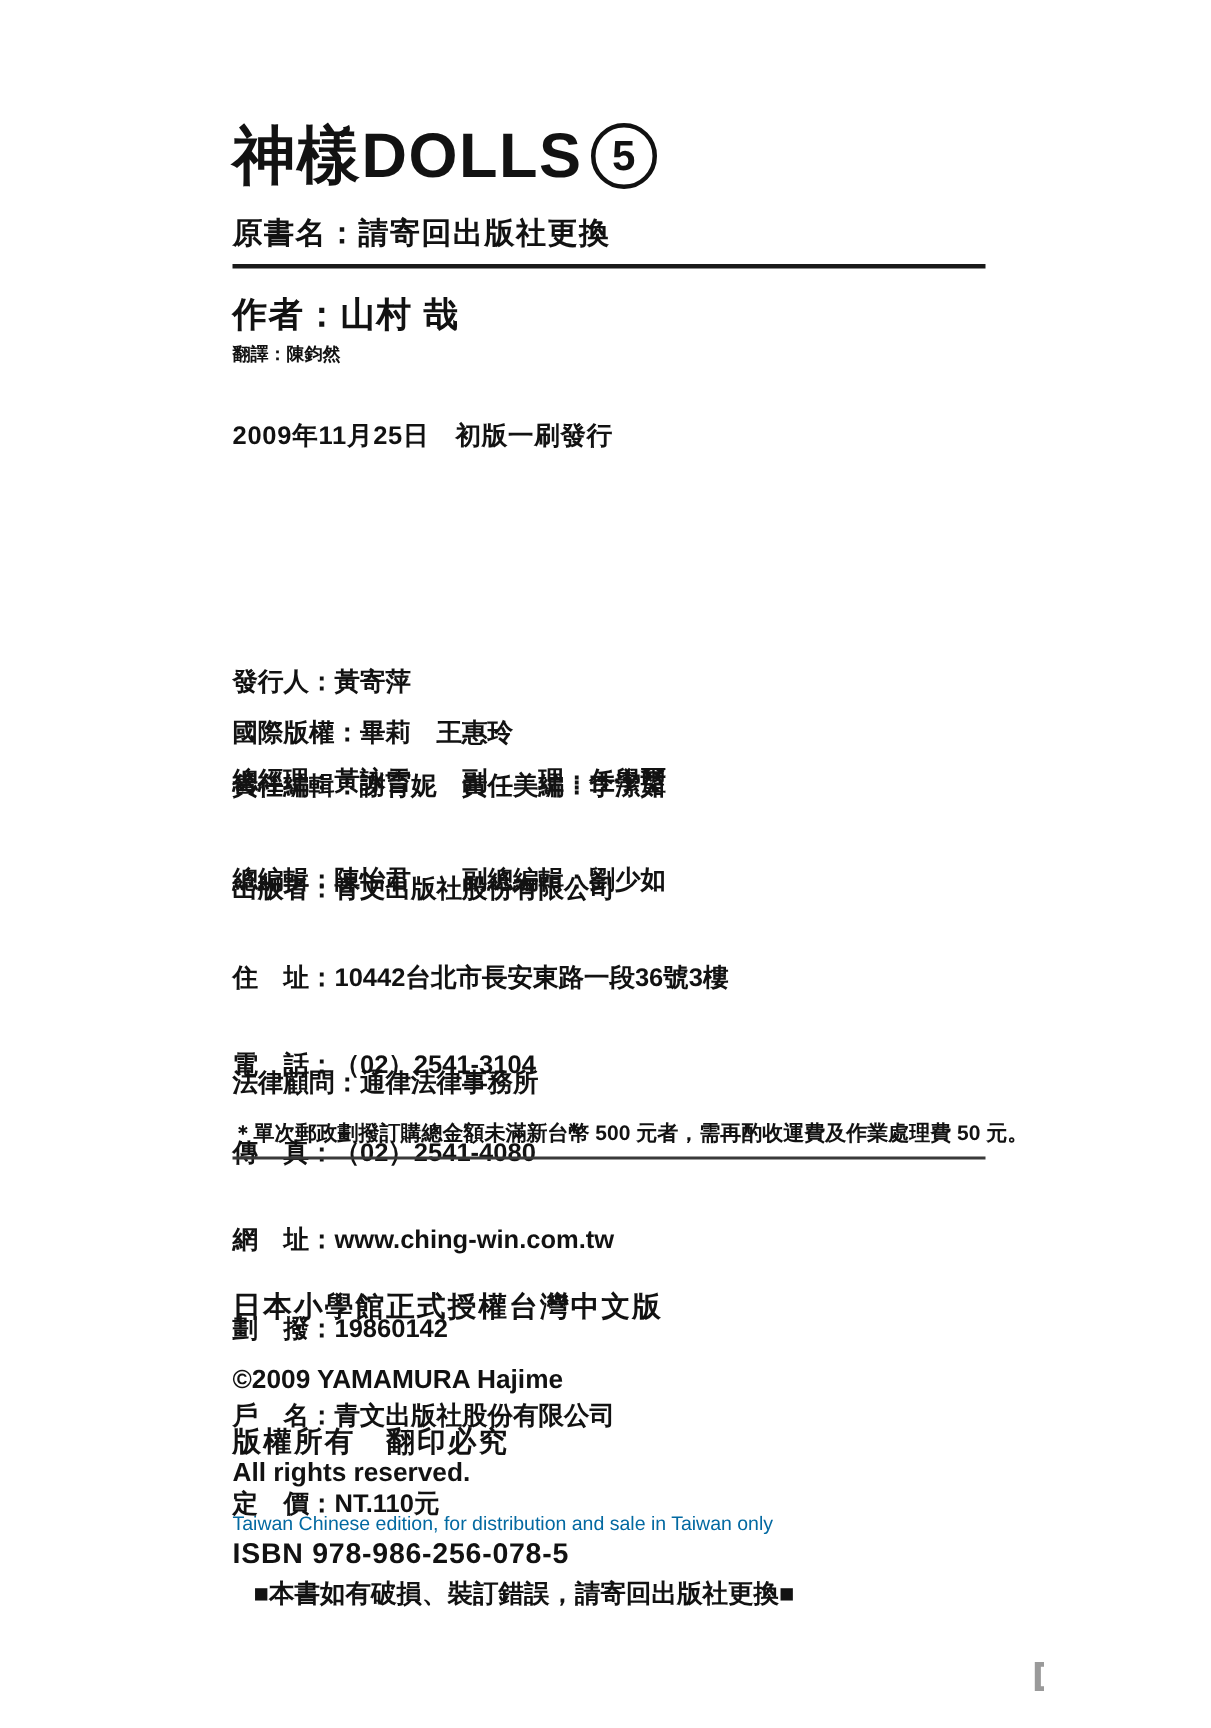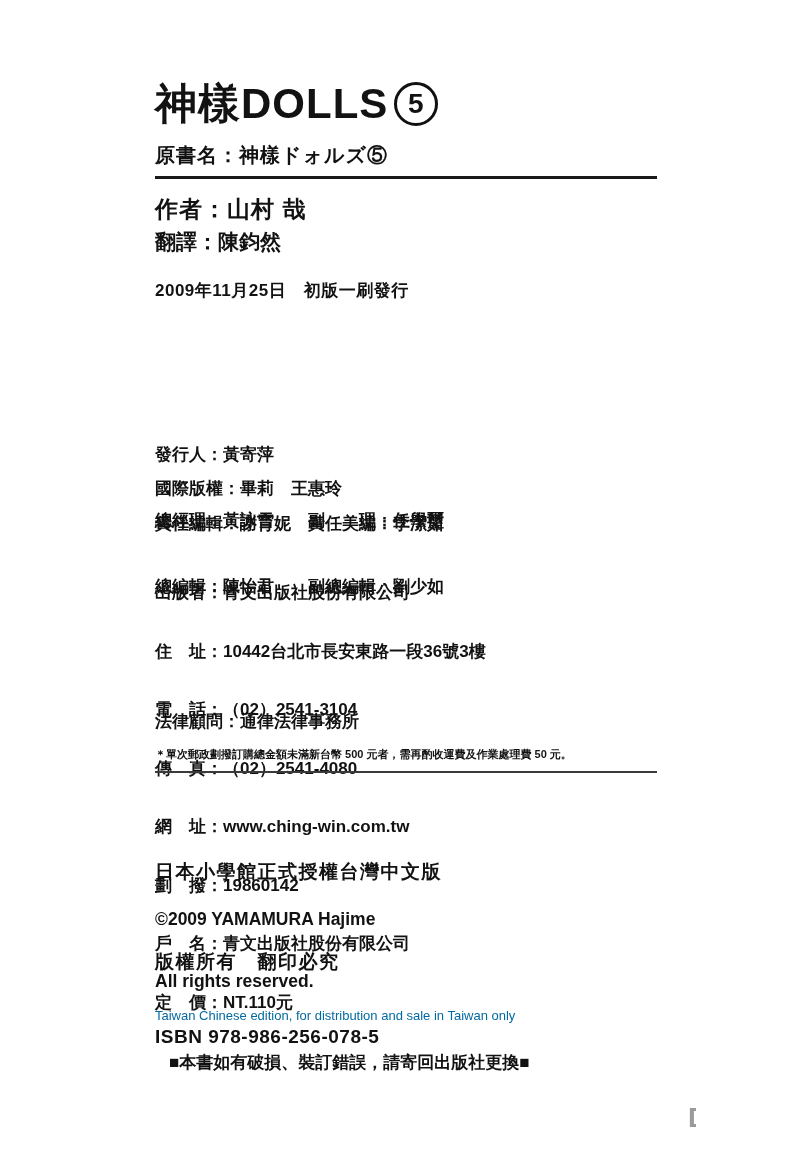--- a/index.html
+++ b/index.html
@@ -33,28 +33,28 @@
     font-size: 28px;
     font-weight: 900;
     line-height: 1;
   }
   .original-title { top: 142px; font-size: 20px; font-weight: 600; letter-spacing: 1px; }
   .rule-thick {
     top: 176px; width: 502px; height: 3px;
     background: #1a1a1a; border: none; margin: 0;
   }
   .author-line { top: 194px; font-size: 23px; font-weight: 800; letter-spacing: 1px; }
-  .translator-line { top: 228px; font-size: 21px; font-weight: 600; }
+  .translator-line { top: 228px; font-size: 12px; font-weight: 600; }
   .edition-line { top: 279px; font-size: 17px; font-weight: 600; letter-spacing: 0.5px; }
   .staff-block { top: 400px; font-size: 17px; font-weight: 600; line-height: 22px; }
   .rights-line { top: 477px; font-size: 17px; font-weight: 600; }
   .editors-line { top: 512px; font-size: 17px; font-weight: 600; }
   .publisher-block { top: 544px; font-size: 17px; font-weight: 600; line-height: 19.5px; }
   .legal-line { top: 710px; font-size: 17px; font-weight: 600; }
-  .postal-note { top: 747px; font-size: 11px; font-weight: 600; }
+  .postal-note { top: 747px; font-size: 14px; font-weight: 600; }
   .rule-thin {
     top: 771px; width: 502px; height: 1.5px;
     background: #3a3a3a; border: none; margin: 0;
   }
   .license-block { top: 797px; font-size: 19px; font-weight: 800; line-height: 30px; letter-spacing: 1.5px; }
   .copyright-block { top: 868px; font-size: 17.5px; font-weight: 600; line-height: 20.5px; }
   .taiwan-note { top: 1008px; font-size: 13px; font-weight: 500; color: #0369a1; }
   .isbn-line { top: 1026px; font-size: 19px; font-weight: 700; letter-spacing: 0.5px; }
   .damage-note { top: 1051px; font-size: 17px; font-weight: 700; margin-left: 14px; }
   .watermark {
@@ -74,21 +74,21 @@
 </head>
 <body>
 
 <div class="page">
 
   <div class="abs book-title">
     <span>神樣DOLLS</span>
     <span class="circle-num">5</span>
   </div>
 
-  <div class="abs original-title">原書名：神樣ドォルズ⑤</div>
+  <div class="abs original-title">原書名：請寄回出版社更換</div>
 
   <div class="abs rule-thick"></div>
 
   <div class="abs author-line">作者：山村 哉</div>
   <div class="abs translator-line">翻譯：陳鈞然</div>
   <div class="abs edition-line">2009年11月25日　初版一刷發行</div>
 
   <div class="abs rights-line">國際版權：畢莉　王惠玲</div>
 
   <div class="abs staff-block">

